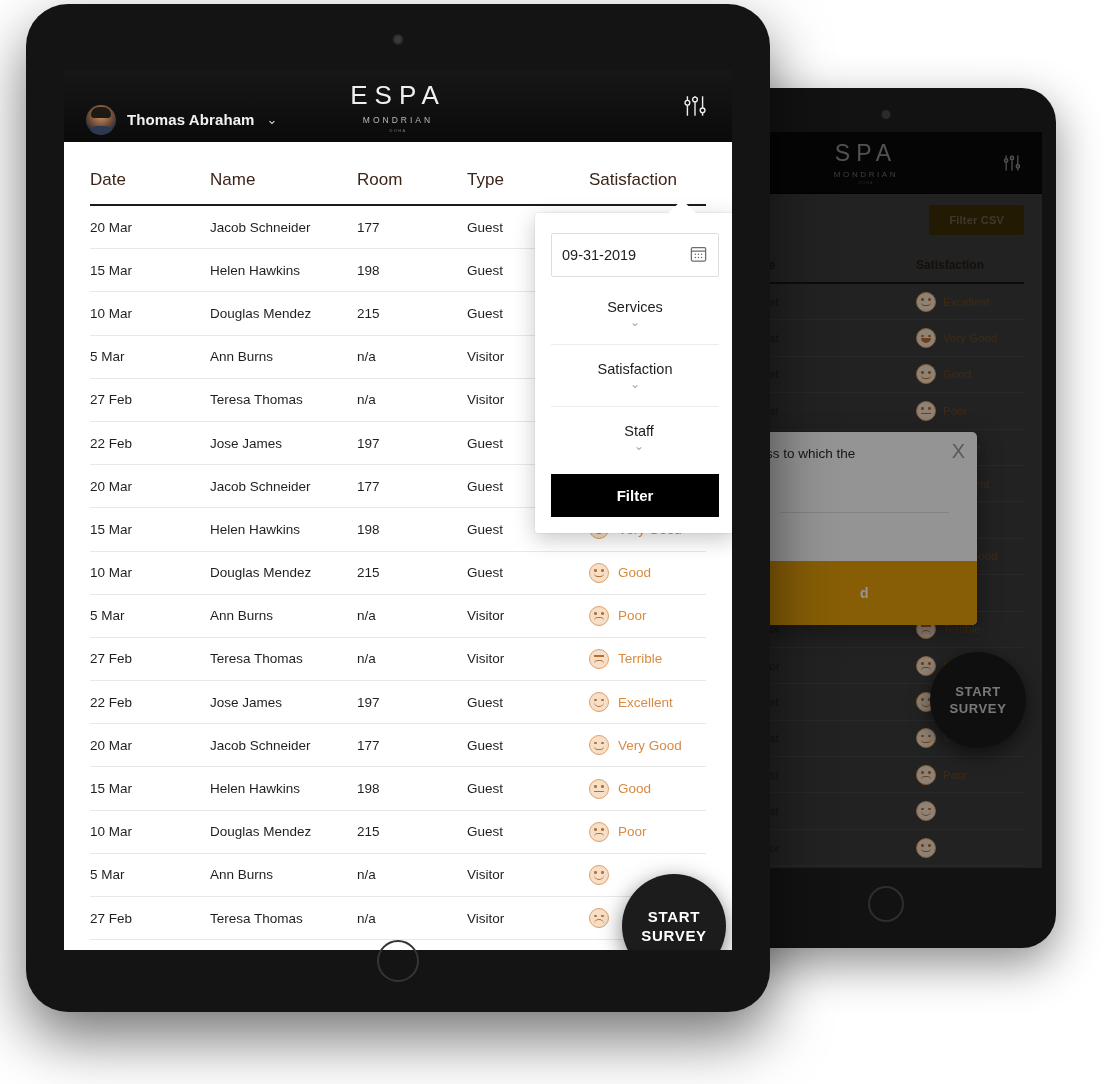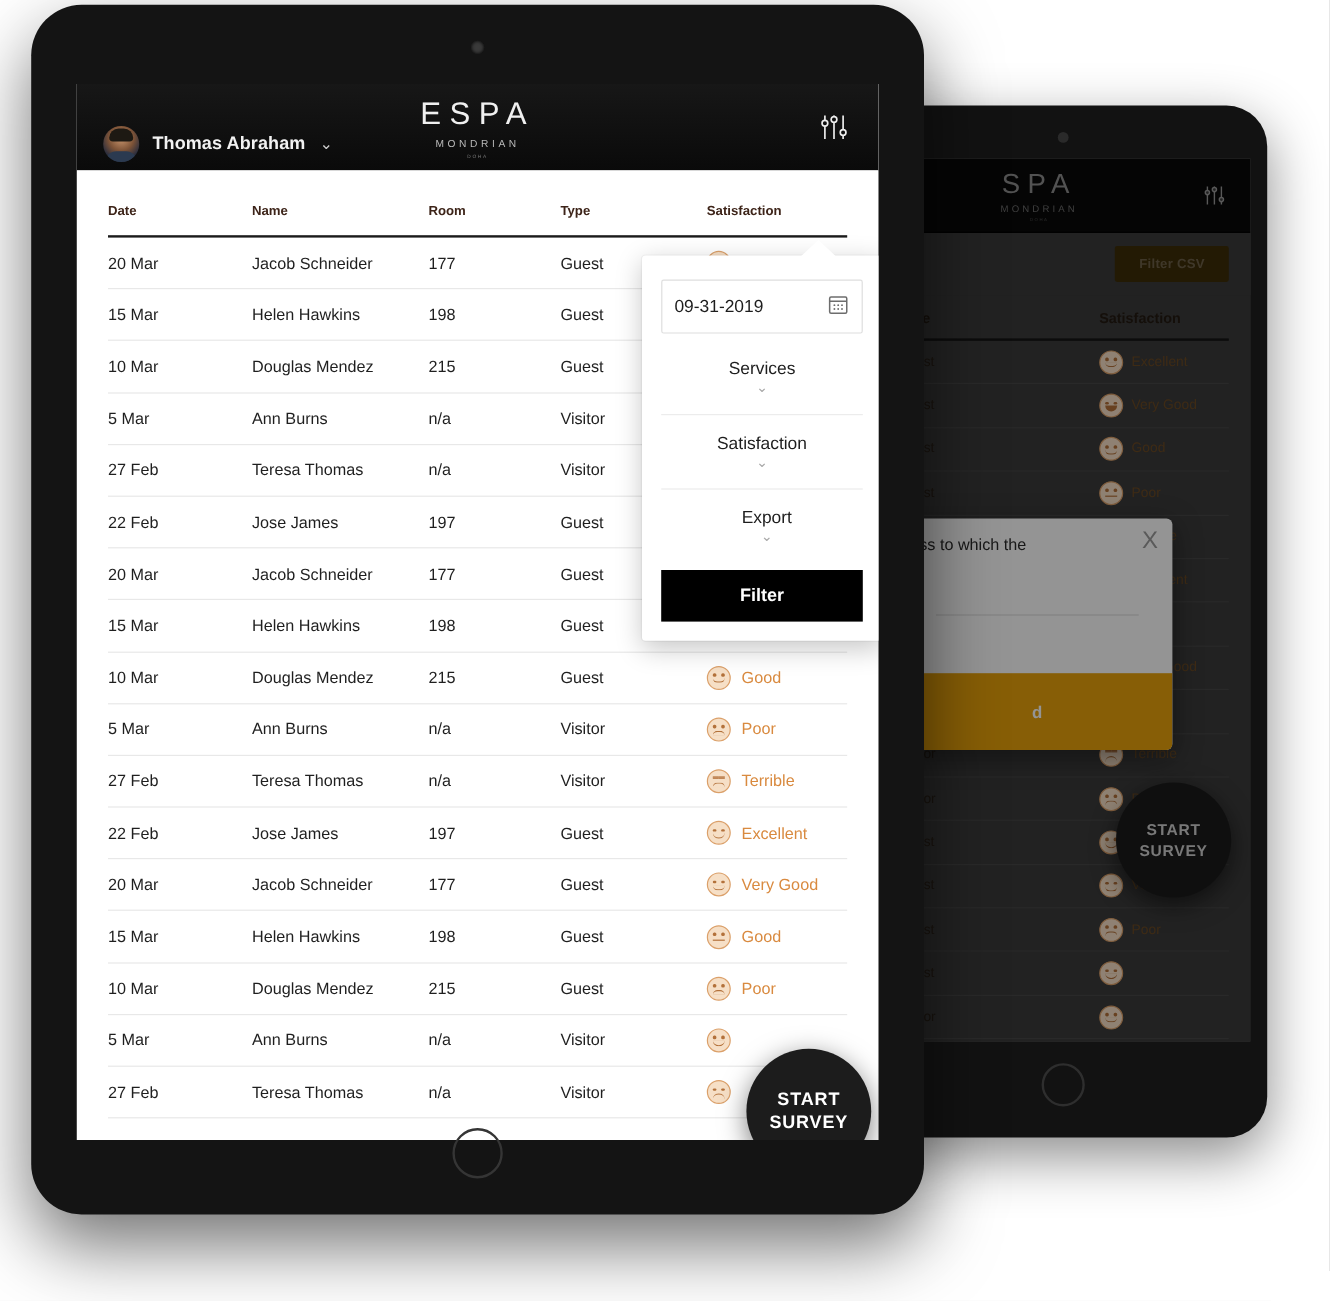--- a/index.html
+++ b/index.html
@@ -144,21 +144,21 @@
   }
   .ft-logo .espa { font-size:26px; letter-spacing:7px; color:#f0f0f0; font-weight:300; }
   .ft-logo .mondrian { font-size:8.5px; letter-spacing:3px; color:#b9b9b9; margin-top:4px;}
   .ft-logo .sub { font-size:4px; letter-spacing:1.4px; color:#7a7a7a; margin-top:3px;}
   .ft-sliders { position:absolute; right:24px; top:50%; transform:translateY(-50%); }
 
   .ft-body { background:#fff; height:808px; position:relative; }
   .thead {
     display:flex; padding:28px 0 14px 0; margin:0 26px;
     border-bottom:2px solid #1b1b1b;
-    font-size:11px; font-weight:bold; color:#3d2419;
+    font-size:17px; font-weight:normal; color:#3d2419;
   }
   .c-date { width:120px; }
   .c-name { width:147px; }
   .c-room { width:110px; }
   .c-type { width:122px; }
   .c-sat  { flex:1; }
 
   .trow {
     display:flex; align-items:center; margin:0 26px; height:43.2px;
     border-bottom:1px solid #e8e8e8; font-size:13.5px; color:#1f1f1f;
@@ -768,21 +768,21 @@
             <span>Services</span>
             <span class="chev">⌄</span>
           </div>
 
           <div class="pop-sel">
             <span>Satisfaction</span>
             <span class="chev">⌄</span>
           </div>
 
           <div class="pop-sel last">
-            <span>Export</span>
+            <span>Staff</span>
             <span class="chev">⌄</span>
           </div>
 
           <div class="pop-btn">Filter</div>
         </div>
 
         <div class="ft-startsurvey">
           <span>START</span>
           <span>SURVEY</span>
         </div>

